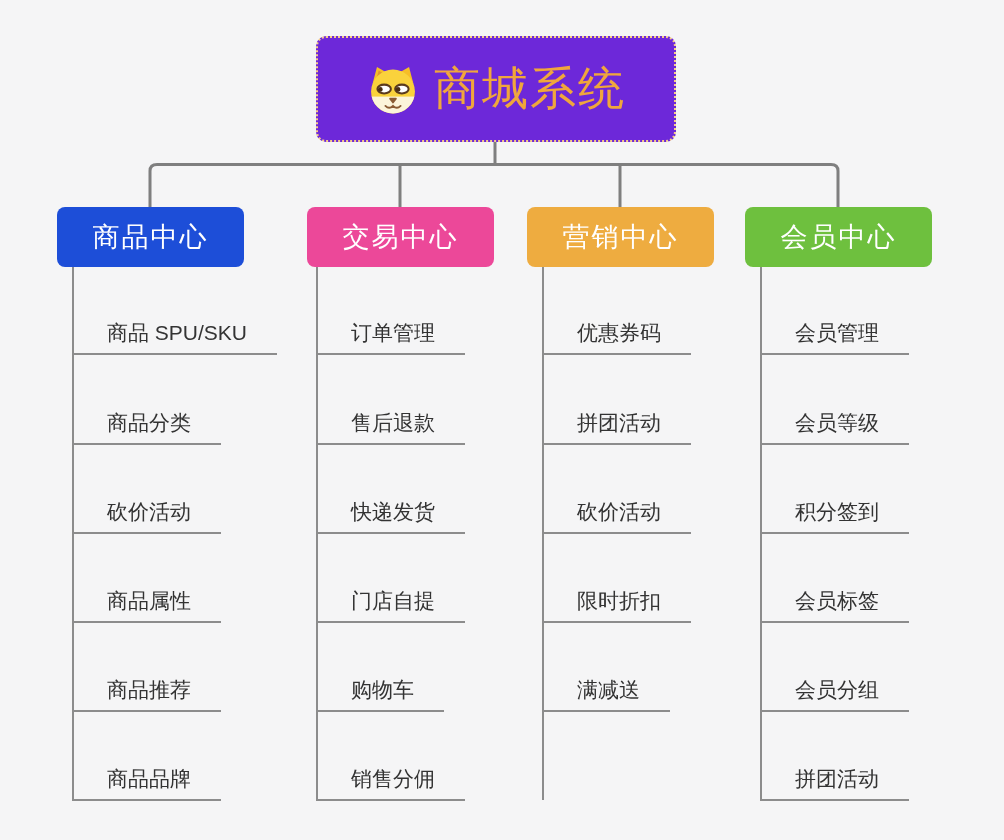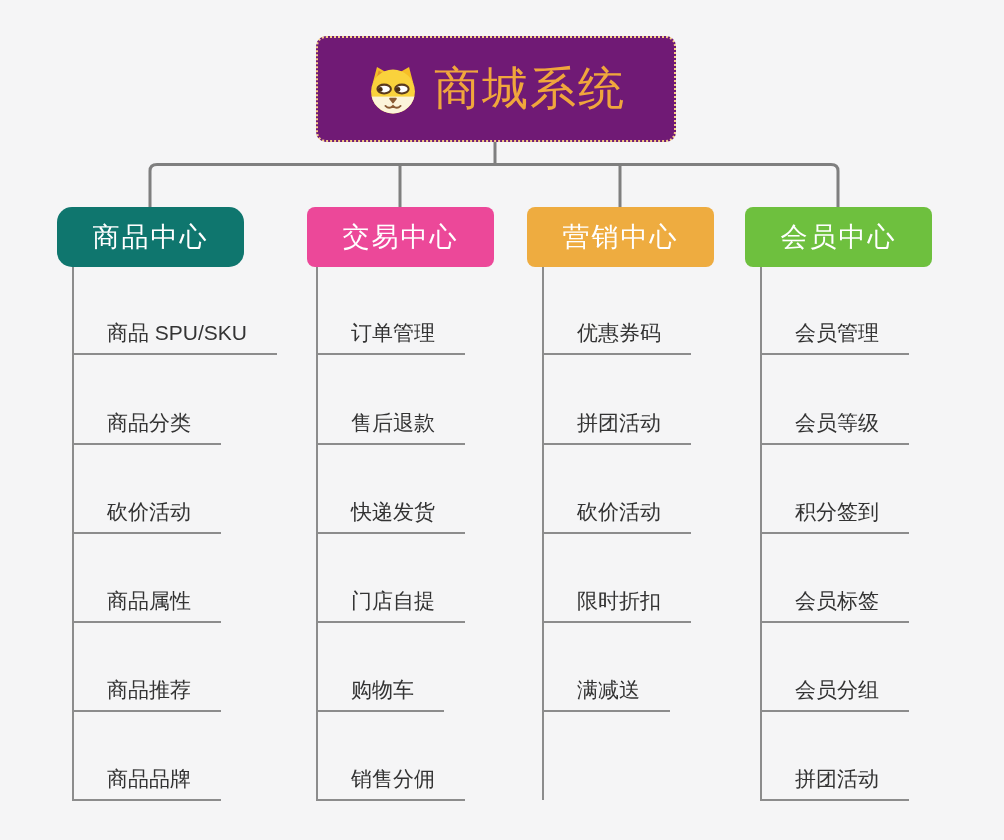--- a/index.html
+++ b/index.html
@@ -4,21 +4,21 @@
 <style>
   html,body{margin:0;padding:0;}
   .canvas{
     position:relative;width:1004px;height:840px;background:#F5F5F6;
     font-family:"Liberation Sans","DejaVu Sans",sans-serif;overflow:hidden;
   }
   .tree-lines{position:absolute;left:0;top:0;pointer-events:none;}
   
   .root{
     position:absolute;left:316px;top:36px;width:360px;height:106px;box-sizing:border-box;
-    background:#701a75;border:2px dotted #F7CD87;border-radius:10px;
+    background:#6d28d9;border:2px dotted #F7CD87;border-radius:10px;
     display:flex;align-items:center;justify-content:center;gap:14px;
   }
   .root-title{font-size:46px;color:#F0A63C;letter-spacing:2px;font-weight:500;}
   
   .branch{
     position:absolute;top:207px;width:187px;height:60px;border-radius:8px;
     color:#FFFFFF;font-size:27px;letter-spacing:2px;font-weight:500;
     display:flex;align-items:center;justify-content:center;cursor:default;
   }
   .b0{left:57px}.b1{left:307px}.b2{left:527px}.b3{left:745px}
@@ -63,21 +63,21 @@
       <ellipse cx="21.5" cy="29" rx="8" ry="5.2" fill="#FFFFFF" stroke="#5A3A1E" stroke-width="2.4"></ellipse>
       <ellipse cx="42.5" cy="29" rx="8" ry="5.2" fill="#FFFFFF" stroke="#5A3A1E" stroke-width="2.4"></ellipse>
       <circle cx="17" cy="29.5" r="2.8" fill="#4A2E14"></circle>
       <circle cx="38" cy="29.5" r="2.8" fill="#4A2E14"></circle>
       <path d="M28.5 40.5 H35.5 L32 45 Z" fill="#8A5A33" stroke="#8A5A33" stroke-width="2" stroke-linejoin="round"></path>
       <path d="M23 49 Q27.5 53.5 32 49 Q36.5 53.5 41 49" fill="none" stroke="#8A5A33" stroke-width="2.2" stroke-linecap="round"></path>
     </svg>
     <span class="root-title">商城系统</span>
   </div>
 
-  <div class="branch b0" style="background-color: #0f766e; border-radius: 15px;">商品中心</div>
+  <div class="branch b0" style="background-color: #1d4ed8;">商品中心</div>
   <div class="branch b1" style="background-color: #ec4899;">交易中心</div>
   <div class="branch b2" style="background-color: rgb(238, 172, 64);">营销中心</div>
   <div class="branch b3" style="background-color: rgb(110, 192, 62);">会员中心</div>
 
   <div class="col c0">
     <span class="vline"></span>
     <div class="item">商品 SPU/SKU</div>
     <div class="item">商品分类</div>
     <div class="item">砍价活动</div>
     <div class="item">商品属性</div>

